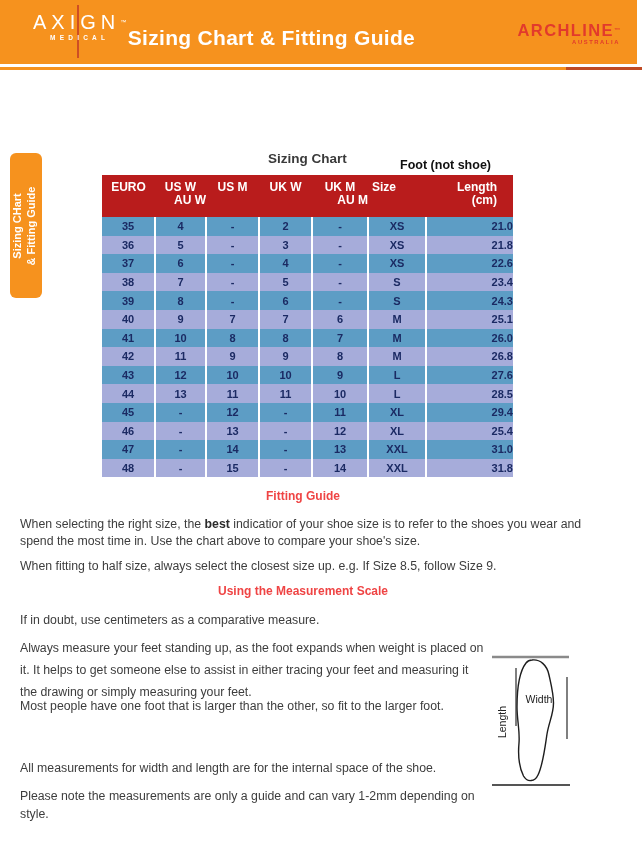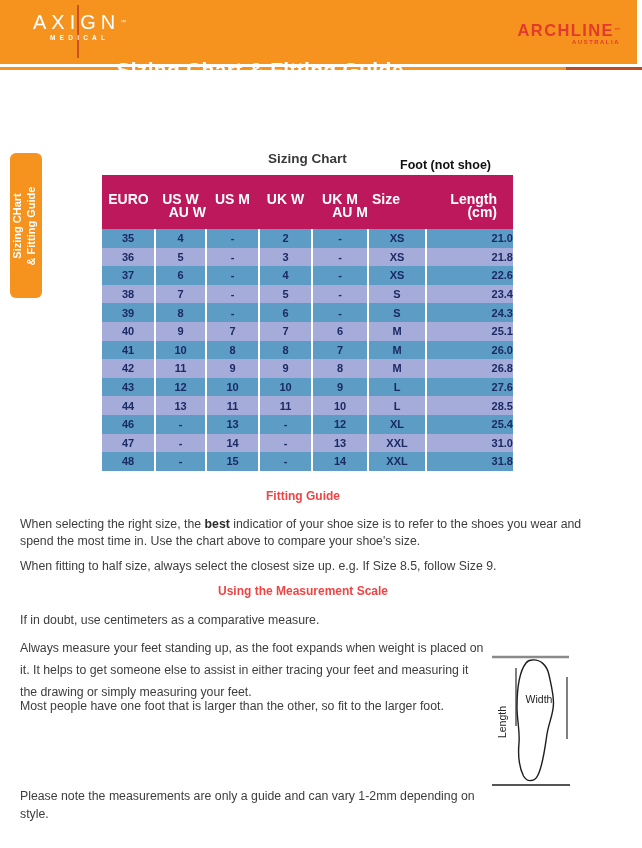--- a/index.html
+++ b/index.html
@@ -6,43 +6,43 @@
   .page{position:relative;width:642px;height:848px;background:#ffffff;overflow:hidden;
         font-family:"Liberation Sans",sans-serif;}
 
   
   .header{position:absolute;left:0;top:0;width:637px;height:64px;background:#F6921E;}
   .axign{position:absolute;left:33px;top:11px;text-align:center;color:#fff;z-index:2;}
   .axign-word{font-size:20px;letter-spacing:5px;line-height:22px;}
   .axign-tm{font-size:6px;vertical-align:top;letter-spacing:0;}
   .axign-sub{font-size:6.5px;letter-spacing:4.2px;font-weight:bold;margin-top:1px;}
   .axign-line{position:absolute;left:77px;top:5px;width:2px;height:53px;background:#CE4E24;z-index:1;}
-  .page-title{position:absolute;left:105px;top:26px;width:310px;text-align:center;color:#fff;
-              font-size:21px;font-weight:bold;letter-spacing:.3px;z-index:2;margin-top:32px;}
+  .page-title{position:absolute;left:105px;top:26px;width:310px;text-align:right;color:#fff;
+              font-size:21px;font-weight:bold;letter-spacing:.3px;z-index:2;}
   .archline{position:absolute;left:503px;top:21px;width:117px;text-align:right;color:#E23A2C;z-index:2;}
   .arch-word{font-size:16.5px;letter-spacing:1.4px;font-weight:bold;line-height:18px;}
   .arch-tm{font-size:6px;vertical-align:top;letter-spacing:0;}
   .arch-sub{font-size:5.8px;letter-spacing:1.6px;font-weight:bold;margin-top:0;}
   .header-rule{position:absolute;top:67px;left:0;width:642px;height:3px;background:#F6921E;}
   .header-rule-accent{position:absolute;right:0;top:0;width:76px;height:3px;background:#C04A24;}
 
   
   .side-tab{position:absolute;left:10px;top:153px;width:32px;height:145px;background:#F6921E;border-radius:6px;}
   .side-tab-text{position:absolute;width:145px;height:32px;left:-56.5px;top:56.5px;
                  transform:rotate(-90deg);text-align:center;color:#fff;font-weight:bold;
                  font-size:11px;line-height:13.5px;}
 
   
   .chart-title{position:absolute;top:151px;left:102px;width:411px;text-align:center;
                font-size:13.5px;font-weight:bold;color:#3a3a3a;}
   .chart-note{position:absolute;top:158px;left:348px;width:143px;text-align:right;
               font-size:12.5px;font-weight:bold;color:#101010;}
   .sizing-table{position:absolute;top:175px;left:102px;width:411px;border-collapse:collapse;table-layout:fixed;}
-  .sizing-table th{background:#be185d;color:#fff;font-size:14px;font-weight:bold;
-                   height:36px;vertical-align:top;padding:18px 0 0 0;line-height:12.5px;text-align:center;}
+  .sizing-table th{background:#b91c1c;color:#fff;font-size:12px;font-weight:bold;
+                   height:36px;vertical-align:top;padding:6px 0 0 0;line-height:12.5px;text-align:center;}
   .sizing-table th.col-size{text-align:left;padding-left:4px;}
   .sizing-table th.col-length{text-align:right;padding-right:16px;}
   .sizing-table td{height:18.6px;font-size:11px;font-weight:bold;color:#1B2A63;
                    text-align:center;padding:0;}
   .sizing-table tbody tr:nth-child(odd){background:#5D9DC5;}
   .sizing-table tbody tr:nth-child(even){background:#A6ACDA;}
   .sizing-table tbody td + td{border-left:2px solid #fff;}
   .sizing-table td.cell-length{text-align:right;padding-right:0;}
   .th-l2{display:block;text-align:right;}
 
@@ -210,20 +210,29 @@
     <tr>
       <td>44</td>
       <td>13</td>
       <td>11</td>
       <td>11</td>
       <td>10</td>
       <td>L</td>
       <td class="cell-length">28.5</td>
     </tr>
 
+    <tr>
+      <td>45</td>
+      <td>-</td>
+      <td>12</td>
+      <td>-</td>
+      <td>11</td>
+      <td>XL</td>
+      <td class="cell-length">29.4</td>
+    </tr>
 
     <tr>
       <td>46</td>
       <td>-</td>
       <td>13</td>
       <td>-</td>
       <td>12</td>
       <td>XL</td>
       <td class="cell-length">25.4</td>
     </tr>
@@ -251,20 +260,21 @@
   </table>
 
   <div class="section-heading h-fitting">Fitting Guide</div>
   <div class="para p-fit1"><span>When selecting the right size, the </span><span class="bold">best</span><span> indicatior of your shoe size is to refer to the shoes you wear and spend the most time in. Use the chart above to compare your shoe's size.</span></div>
   <div class="para p-fit2">When fitting to half size, always select the closest size up. e.g. If Size 8.5, follow Size 9.</div>
 
   <div class="section-heading h-measure">Using the Measurement Scale</div>
   <div class="para p-meas1">If in doubt, use centimeters as a comparative measure.</div>
   <div class="para p-meas2">Always measure your feet standing up, as the foot expands when weight is placed on it. It helps to get someone else to assist in either tracing your feet and measuring it the drawing or simply measuring your feet.</div>
   <div class="para p-meas3">Most people have one foot that is larger than the other, so fit to the larger foot.</div>
+  <div class="para p-meas4">All measurements for width and length are for the internal space of the shoe.</div>
   <div class="para p-meas5">Please note the measurements are only a guide and can vary 1-2mm depending on style.</div>
 
   <svg class="foot-diagram" viewBox="0 0 95 145" width="95" height="145" xmlns="http://www.w3.org/2000/svg">
     <line x1="5" y1="9" x2="82" y2="9" stroke="#8a8a8a" stroke-width="2.6"></line>
     <path d="M45,12 C53,11 60,17 62,27 C64,36 66.5,46 66.5,55 C66.5,66 62,74 60,86 C58,99 56,117 51,127 C48,133.5 40.5,135 36.5,128 C32,119 31,106 32,95 C33,83 30,72 30,59 C30,43 32,24 39,15 C41,12.5 43,12 45,12 Z" fill="none" stroke="#1d1d1d" stroke-width="1.4"></path>
     <line x1="29" y1="20" x2="29" y2="78" stroke="#2a2a2a" stroke-width="1.2"></line>
     <line x1="80" y1="29" x2="80" y2="91" stroke="#2a2a2a" stroke-width="1.2"></line>
     <text x="52" y="55" text-anchor="middle" font-size="10.5" fill="#222" font-family="Liberation Sans, sans-serif">Width</text>
     <text x="15" y="78" text-anchor="middle" font-size="10.5" fill="#222" font-family="Liberation Sans, sans-serif" transform="rotate(-90 15 74)">Length</text>
     <line x1="5" y1="137" x2="83" y2="137" stroke="#1d1d1d" stroke-width="1.6"></line>

